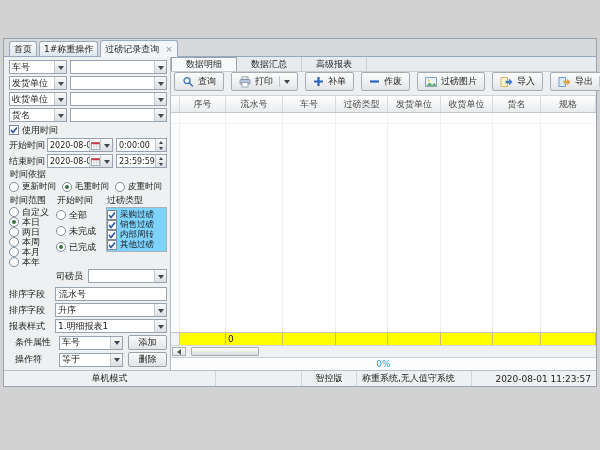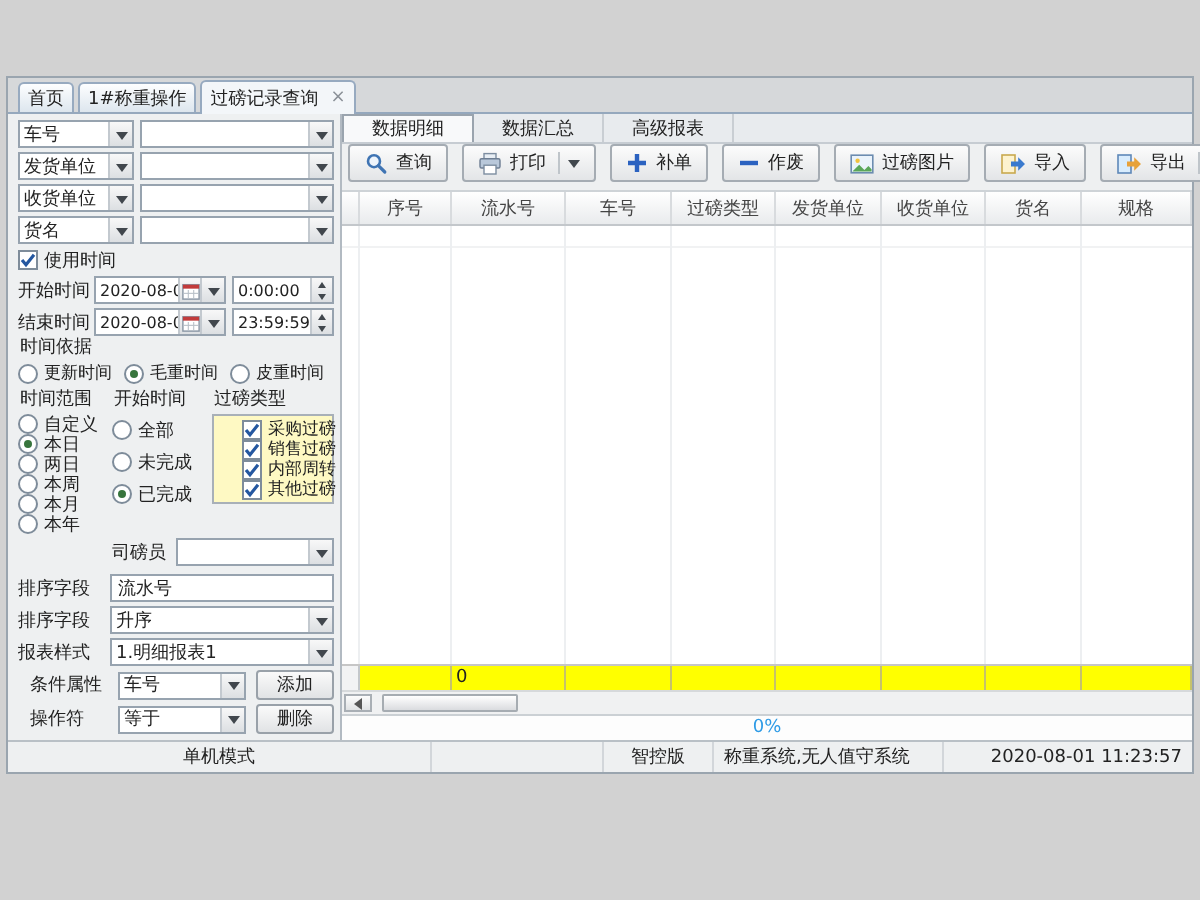--- a/index.html
+++ b/index.html
@@ -61,21 +61,21 @@
   .updown i::after { content:""; width:0; height:0; border:2.5px solid transparent; }
   .updown .tu::after { border-bottom:3px solid #41474d; margin-top:-2px; }
   .updown .td::after { border-top:3px solid #41474d; margin-bottom:-2px; }
   .inline-opts { display:flex; gap:6px; height:12px; margin-bottom:2px; font-size:8.5px; }
   .groups { display:flex; margin-bottom:2px; }
   .gcol1 { width:47px; flex:0 0 47px; }
   .gcol2 { width:50px; flex:0 0 50px; }
   .gcol3 { flex:1; min-width:0; }
   .gcol1 .opt, .gcol2 .opt { height:10px; margin-bottom:0; }
   .gcol2 .opt { height:16px; }
-  .wbox { border:1px solid #a8b0b8; background:#fef9c3; padding:2px 2px 1px 14px; font-size:8.5px; }
+  .wbox { border:1px solid #a8b0b8; background:#7dd3fc; padding:2px 2px 1px 0; font-size:8.5px; }
   .wbox .opt { height:10px; margin-bottom:0; }
   .weigher-row { margin-left:47px; height:14px; margin-bottom:4px; }
   .weigher-row .lbl { width:32px; flex:0 0 32px; }
   .srow { height:14px; }
   .srow .lbl { width:46px; flex:0 0 46px; }
   .crow { height:15px; padding-left:6px; }
   .crow .lbl { width:44px; flex:0 0 44px; }
   .crow .combo, .crow .tinput { width:64px; flex:0 0 64px; margin-right:5px; }
   .pbtn { width:40px; height:15px; background:linear-gradient(#fafafa,#e1e3e5); border:1px solid #99a1a9;
     border-radius:2px; font-family:inherit; font-size:9px; color:#222; padding:0; }

